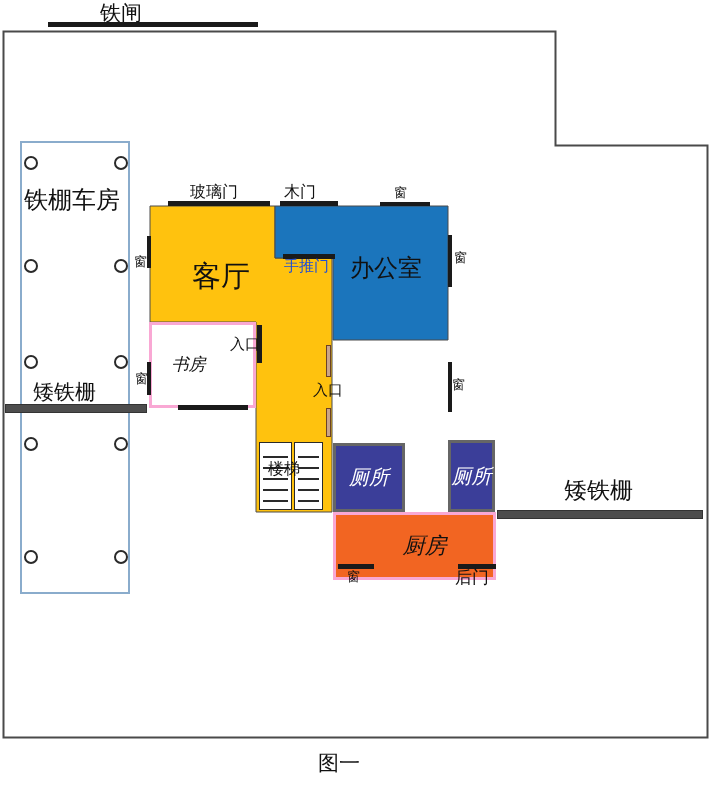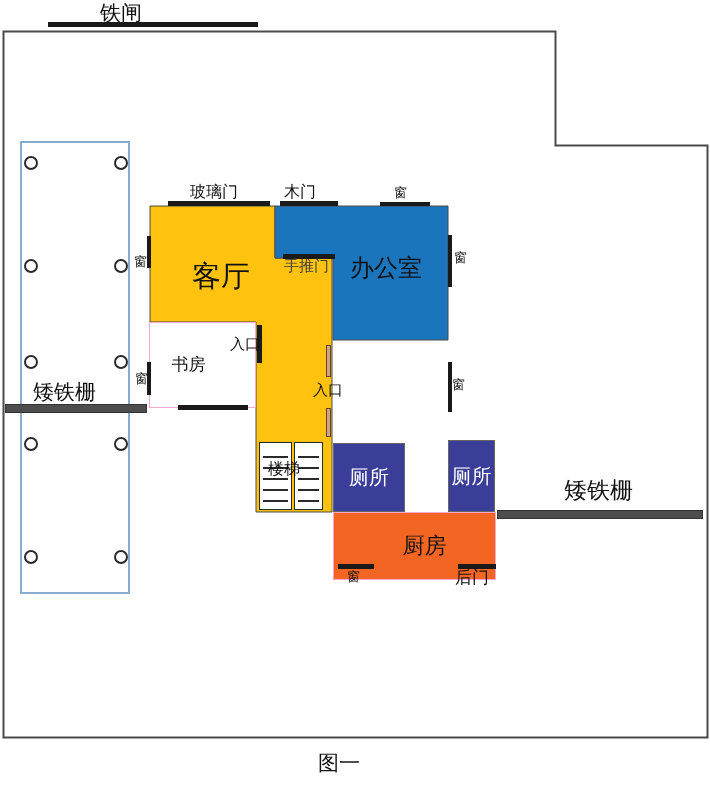--- a/index.html
+++ b/index.html
@@ -5,21 +5,21 @@
   html,body{margin:0;padding:0;background:#ffffff;}
   #stage{
     position:relative;width:710px;height:799px;background:#ffffff;overflow:hidden;
     font-family:"Liberation Serif","DejaVu Serif",serif;color:#111;
   }
   .abs{position:absolute;}
   .lbl{position:absolute;white-space:nowrap;line-height:1.05;color:#111;}
   .bar{position:absolute;background:#1a1a1a;}
   .graybar{position:absolute;background:#4d4d4d;border:1px solid #333;box-sizing:border-box;}
   .jamb{position:absolute;background:#c9a489;border:1px solid #6b4226;box-sizing:border-box;}
-  .room{position:absolute;box-sizing:border-box;border:1px solid #f9a8d4;display:flex;align-items:center;justify-content:center;}
+  .room{position:absolute;box-sizing:border-box;border:3px solid #f9a8d4;display:flex;align-items:center;justify-content:center;font-style:italic;}
   .post{position:absolute;width:14px;height:14px;border:2px solid #2a2a2a;border-radius:50%;background:#fff;box-sizing:border-box;}
   .stairbox{position:absolute;background:#fff;border:1px solid #2a2a2a;box-sizing:border-box;}
   .stairbox .treads{position:absolute;left:3px;right:3px;top:4px;bottom:4px;
     background:repeating-linear-gradient(to bottom,transparent 0 9px,#2a2a2a 9px 11px);}
   svg{position:absolute;left:0;top:0;}
 </style>
 </head>
 <body>
 
 <div id="stage">
@@ -27,20 +27,21 @@
   <svg width="710" height="799" viewBox="0 0 710 799">
     <path d="M3.5,31.5 H555.5 V145.5 H707.5 V737.5 H3.5 Z" fill="none" stroke="#4a4a4a" stroke-width="2"></path>
     <polygon points="150,206 275,206 275,258 332,258 332,512 256,512 256,322 150,322" fill="#ffc20e" stroke="#4a4a4a" stroke-width="1"></polygon>
     <polygon points="275,206 448,206 448,340 333,340 333,258 275,258" fill="#1b75bc" stroke="#4a4a4a" stroke-width="1"></polygon>
   </svg>
 
   <div class="lbl" style="left:100px;top:2px;font-size:21px;">铁闸</div>
   <div class="bar" style="left:48px;top:22px;width:210px;height:5px;"></div>
 
   <div class="abs" style="left:20px;top:141px;width:110px;height:453px;border:2px solid #8aaccc;box-sizing:border-box;"></div>
+  <div class="lbl" style="left:24px;top:188px;font-size:24px;">铁棚车房</div>
   <div class="post" style="left:24px;top:156px;"></div>
   <div class="post" style="left:114px;top:156px;"></div>
   <div class="post" style="left:24px;top:259px;"></div>
   <div class="post" style="left:114px;top:259px;"></div>
   <div class="post" style="left:24px;top:355px;"></div>
   <div class="post" style="left:114px;top:355px;"></div>
   <div class="post" style="left:24px;top:437px;"></div>
   <div class="post" style="left:114px;top:437px;"></div>
   <div class="post" style="left:24px;top:550px;"></div>
   <div class="post" style="left:114px;top:550px;"></div>
@@ -87,21 +88,21 @@
   <div class="jamb" style="left:326px;top:345px;width:5px;height:32px;"></div>
   <div class="jamb" style="left:326px;top:408px;width:5px;height:29px;"></div>
   <div class="bar" style="left:338px;top:564px;width:36px;height:5px;"></div>
   <div class="bar" style="left:458px;top:564px;width:38px;height:5px;"></div>
 
   <div class="lbl" style="left:190px;top:184px;font-size:16px;">玻璃门</div>
   <div class="lbl" style="left:284px;top:184px;font-size:16px;text-align:right;">木门</div>
   <div class="lbl" style="left:394px;top:186px;font-size:13px;">窗</div>
   <div class="lbl" style="left:454px;top:251px;font-size:13px;">窗</div>
   <div class="lbl" style="left:452px;top:378px;font-size:13px;">窗</div>
-  <div class="lbl" style="left:284px;top:259px;font-size:15px;color:#404040;">手推门</div>
+  <div class="lbl" style="left:284px;top:259px;font-size:15px;color:#1d4ed8;">手推门</div>
   <div class="lbl" style="left:134px;top:255px;font-size:13px;">窗</div>
   <div class="lbl" style="left:135px;top:372px;font-size:13px;">窗</div>
   <div class="lbl" style="left:230px;top:337px;font-size:15px;">入口</div>
   <div class="lbl" style="left:313px;top:383px;font-size:15px;">入口</div>
   <div class="lbl" style="left:347px;top:570px;font-size:13px;">窗</div>
   <div class="lbl" style="left:455px;top:569px;font-size:17px;">后门</div>
 
   <div class="lbl" style="left:318px;top:752px;font-size:21px;">图一</div>
 
 </div>

